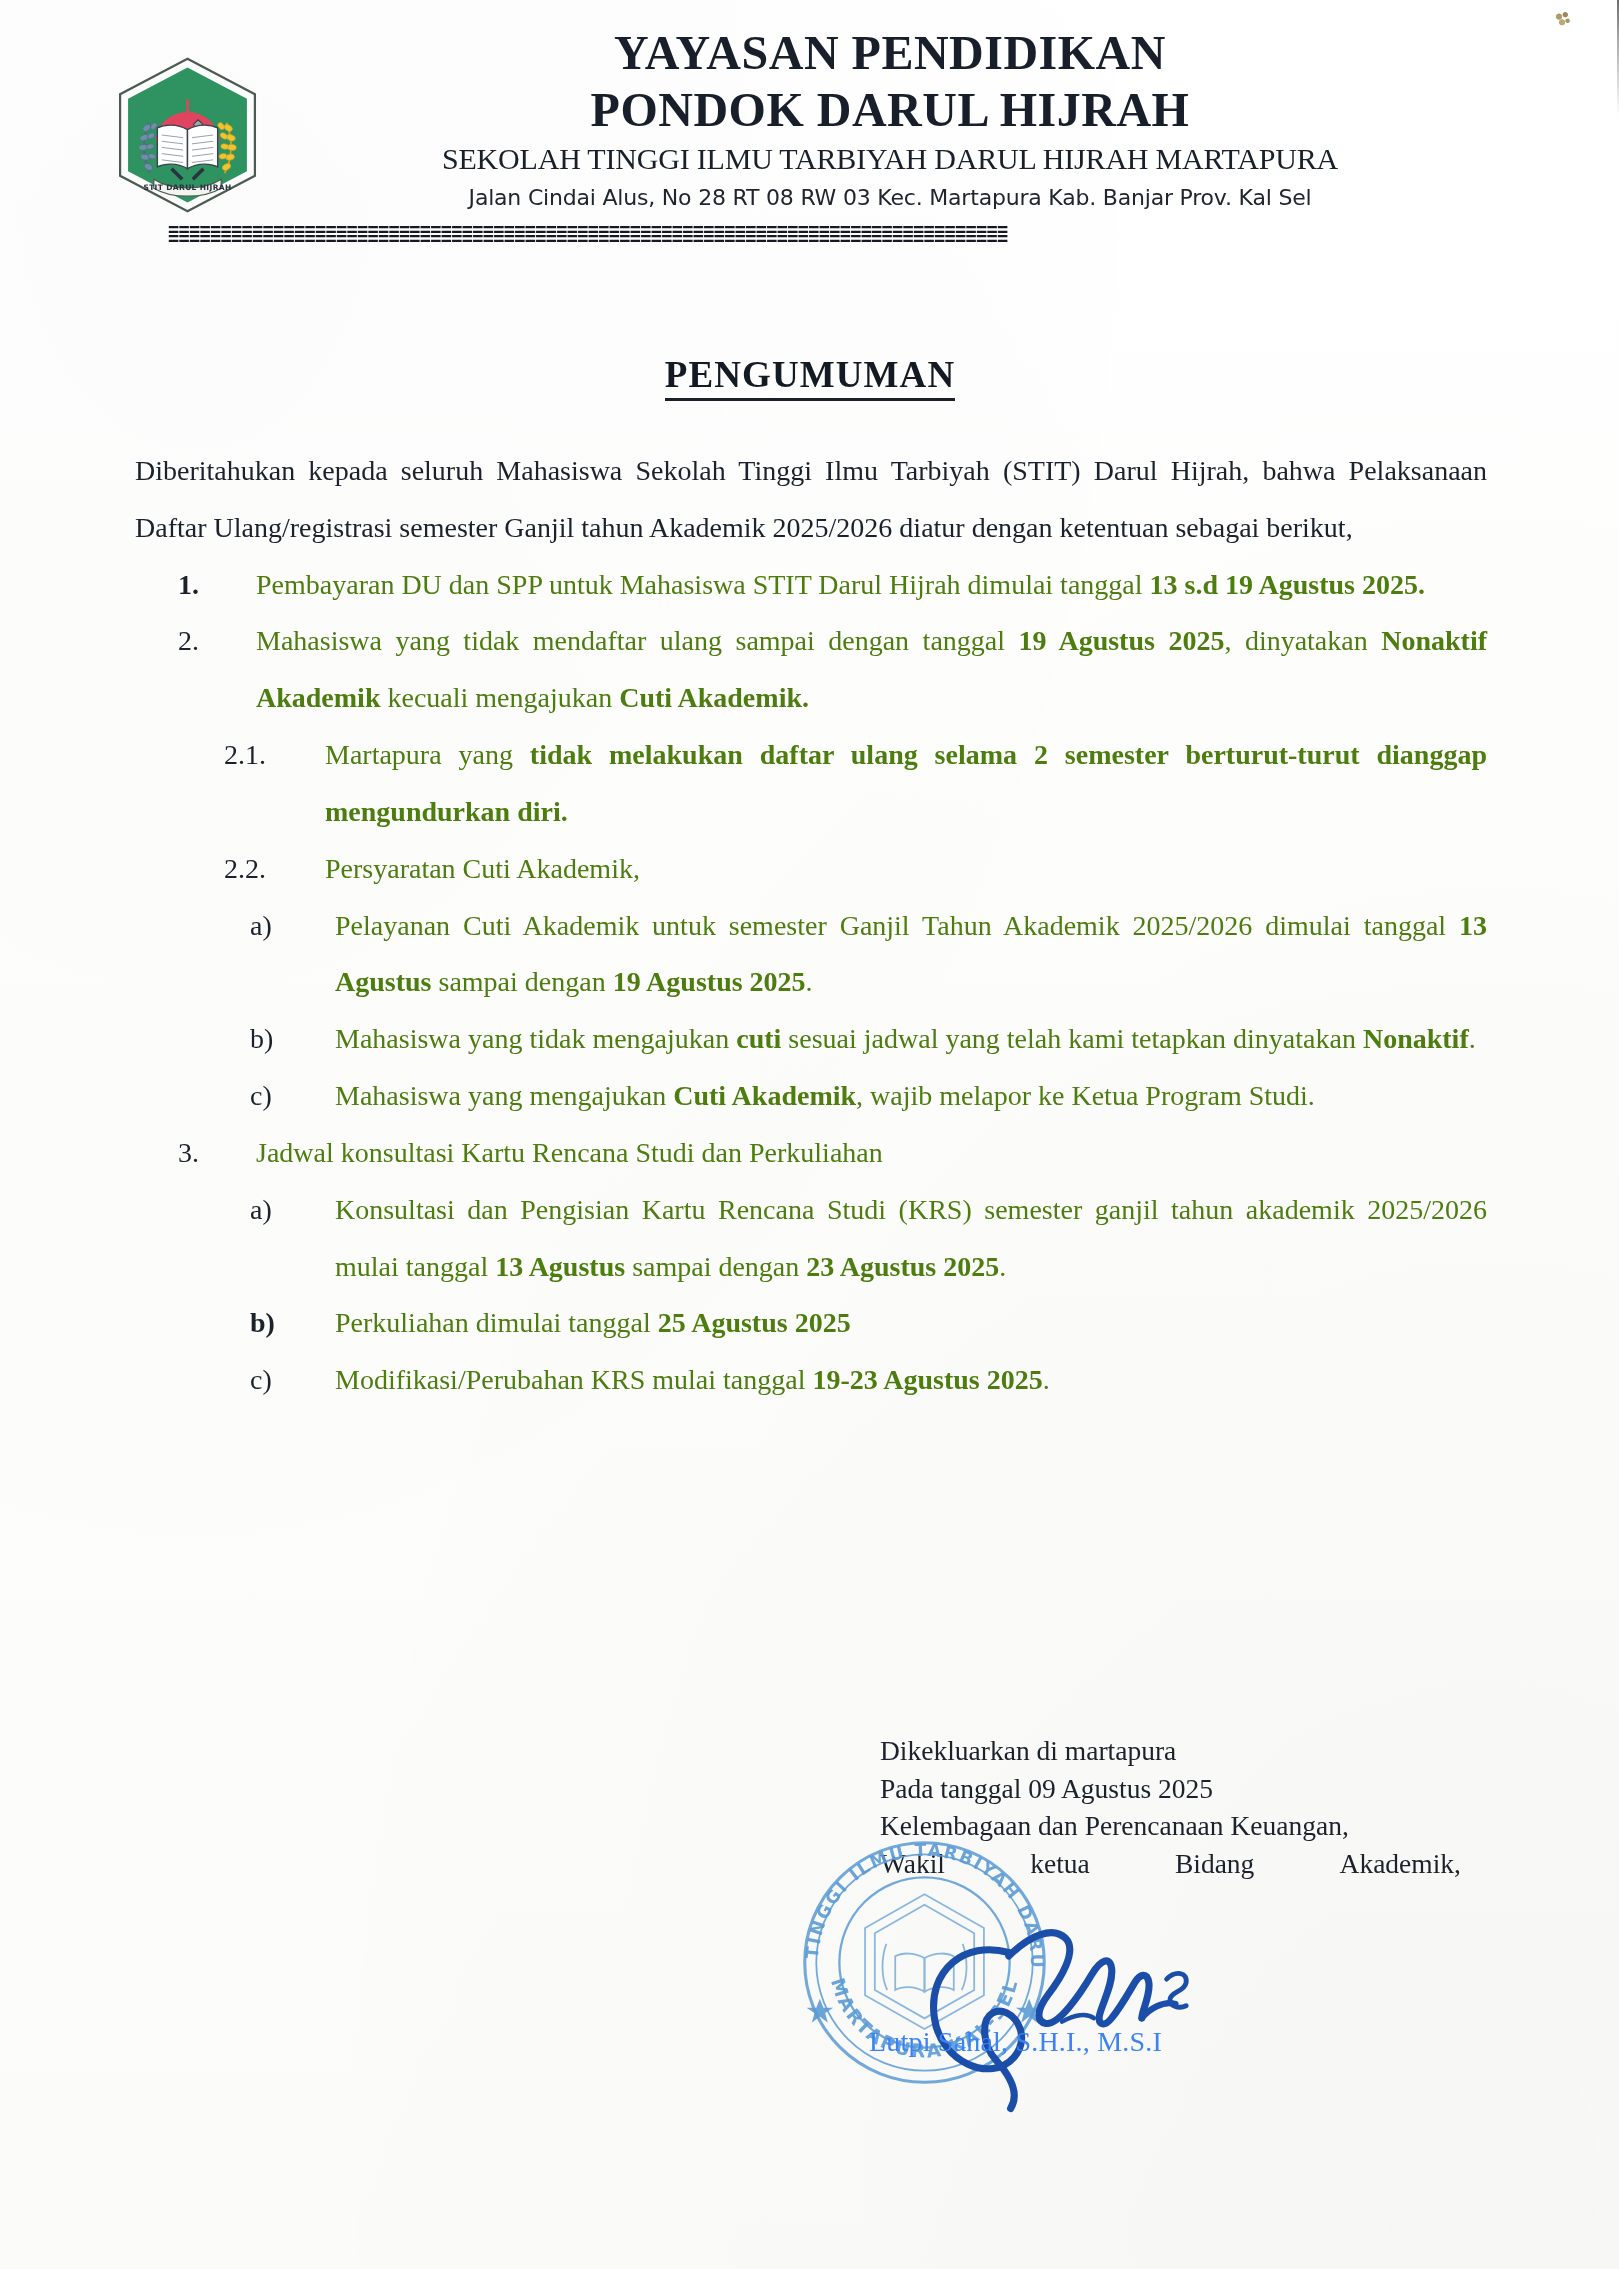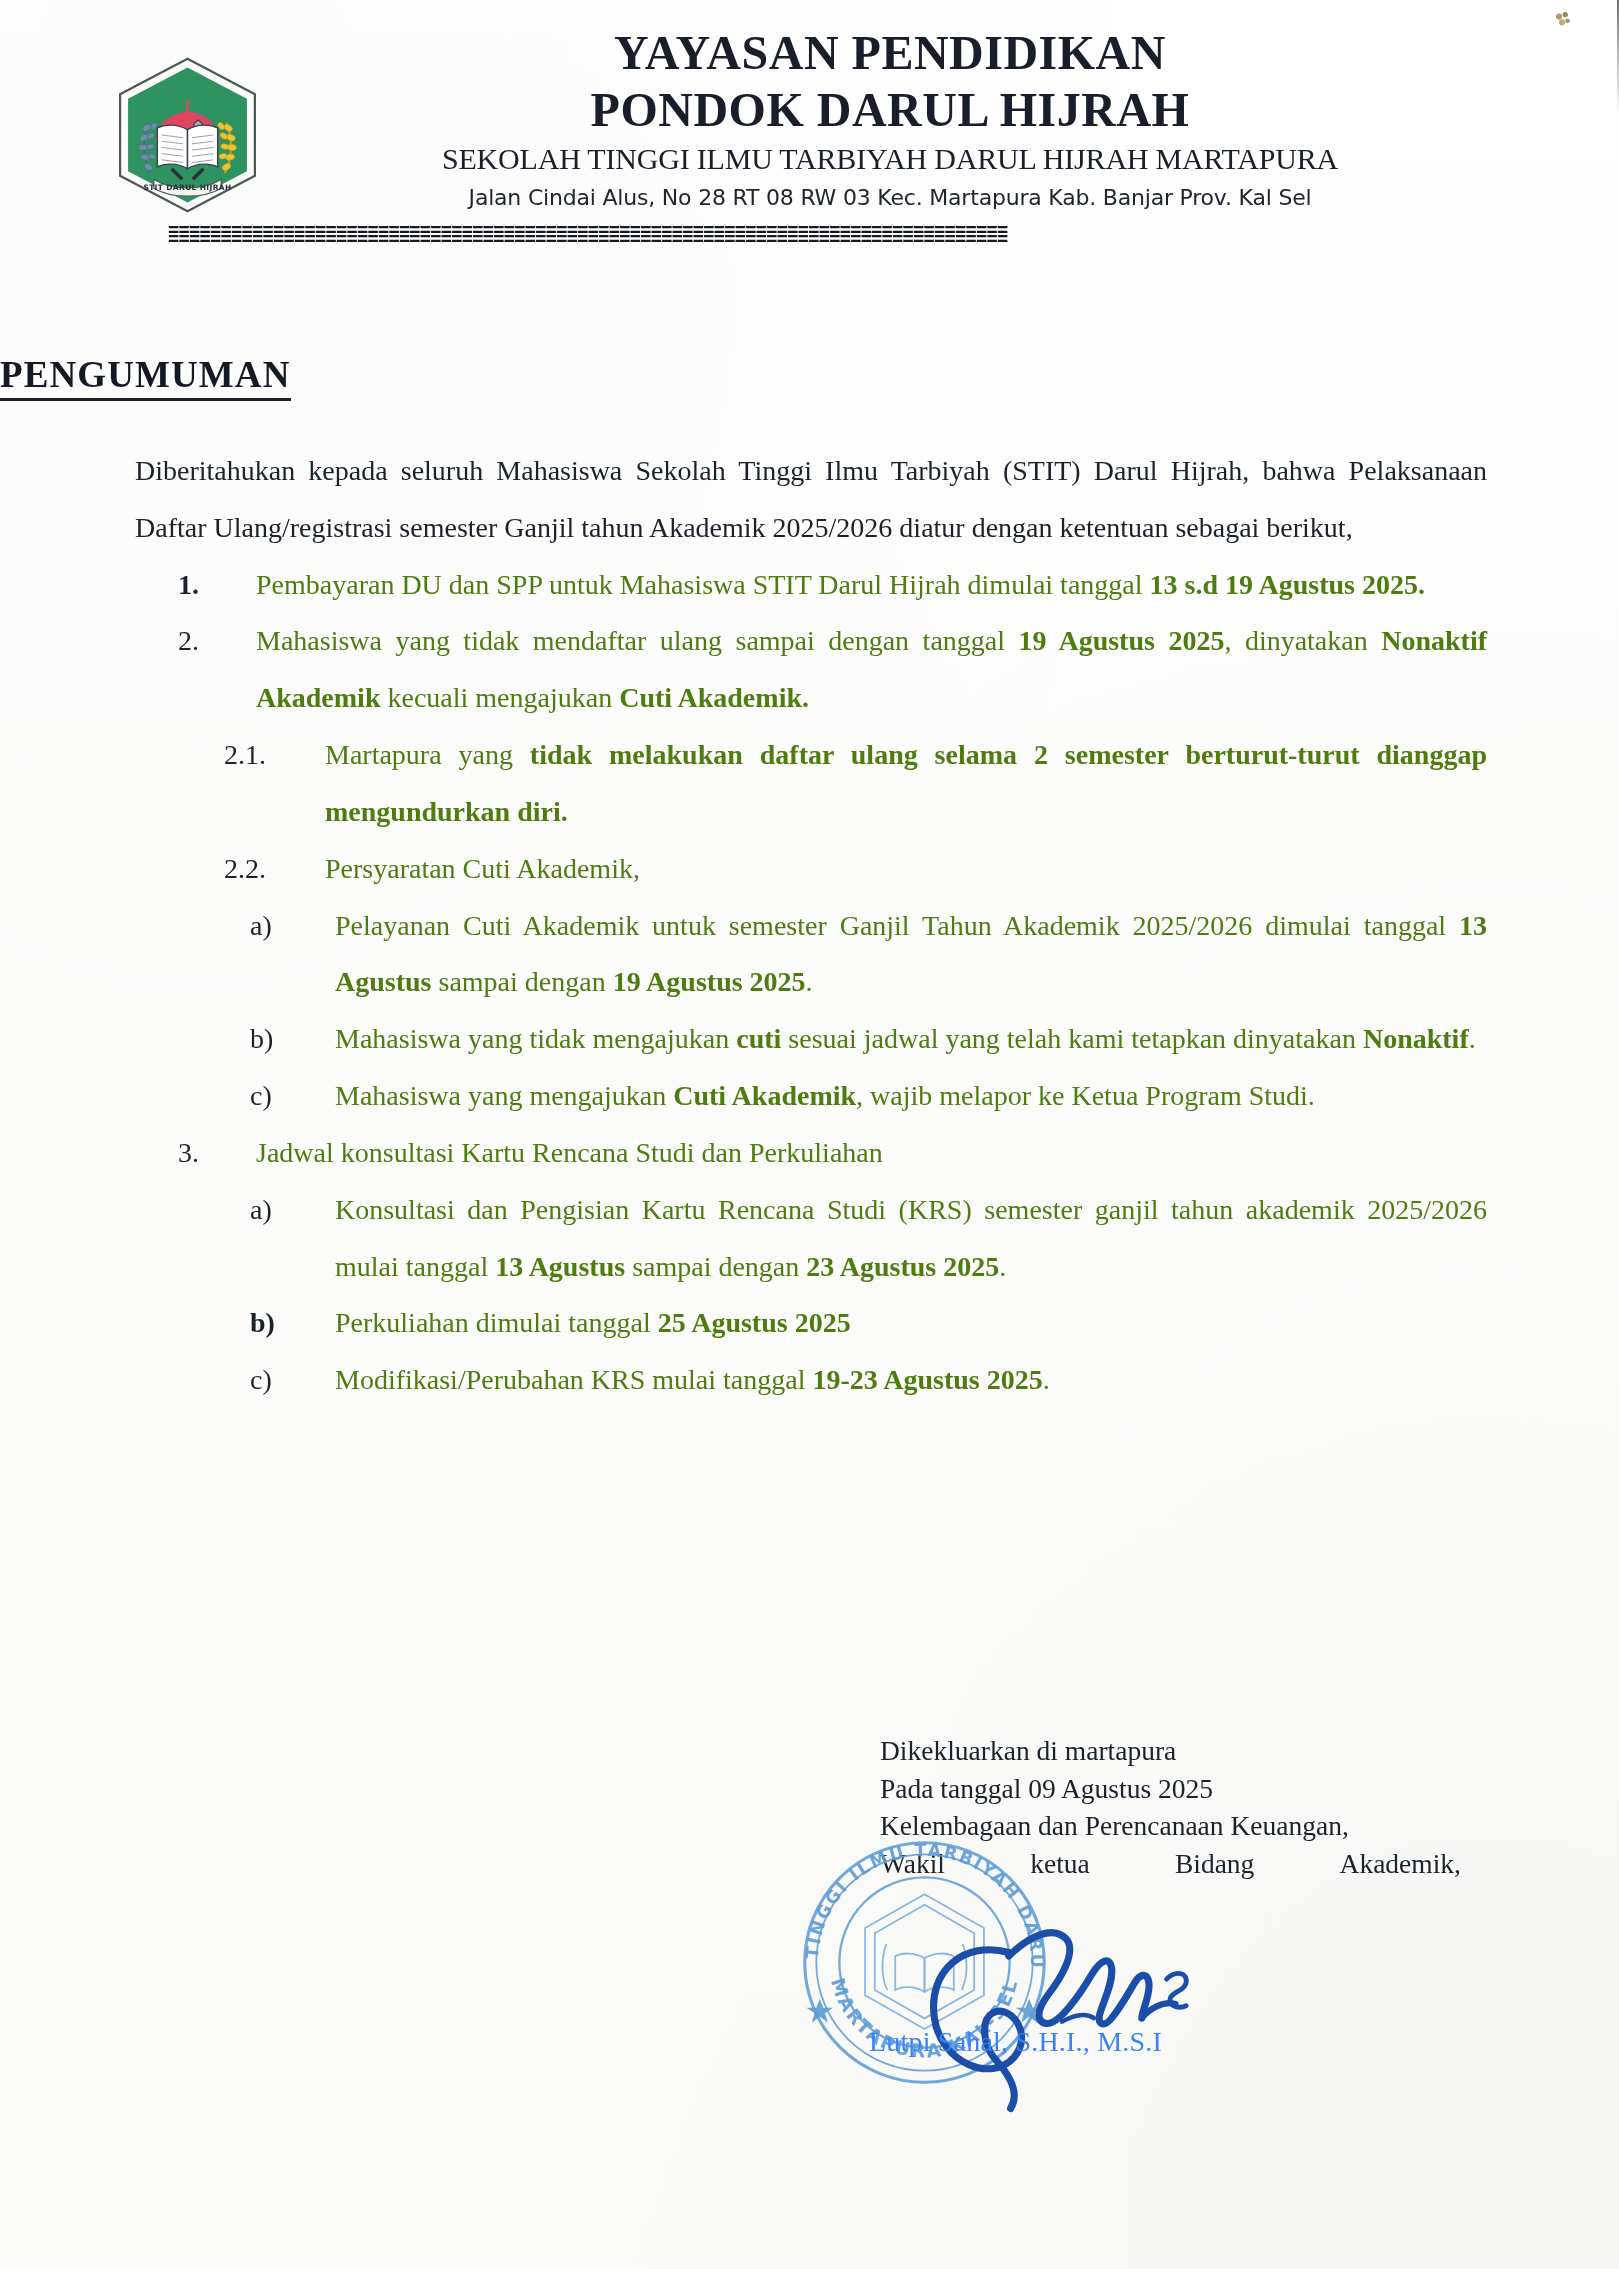--- a/index.html
+++ b/index.html
@@ -111,20 +111,21 @@
     overflow: hidden;
     display: block;
     font-weight: bold;
   }
 
   
   #doc-title {
     position: absolute;
     top: 353px;
     left: 0; right: 0;
+    text-align: center;
   }
   #doc-title span {
     font-weight: bold;
     font-size: 37px;
     letter-spacing: 1.1px;
     border-bottom: 3.5px solid #1b2029;
     padding-bottom: 2.7px;
     color: #141a23;
   }
 

